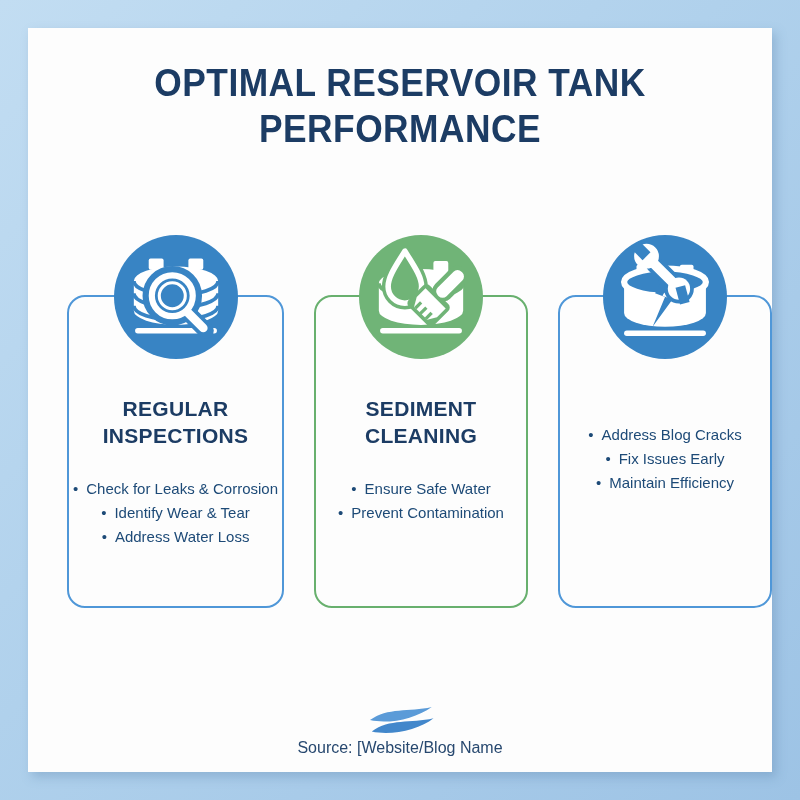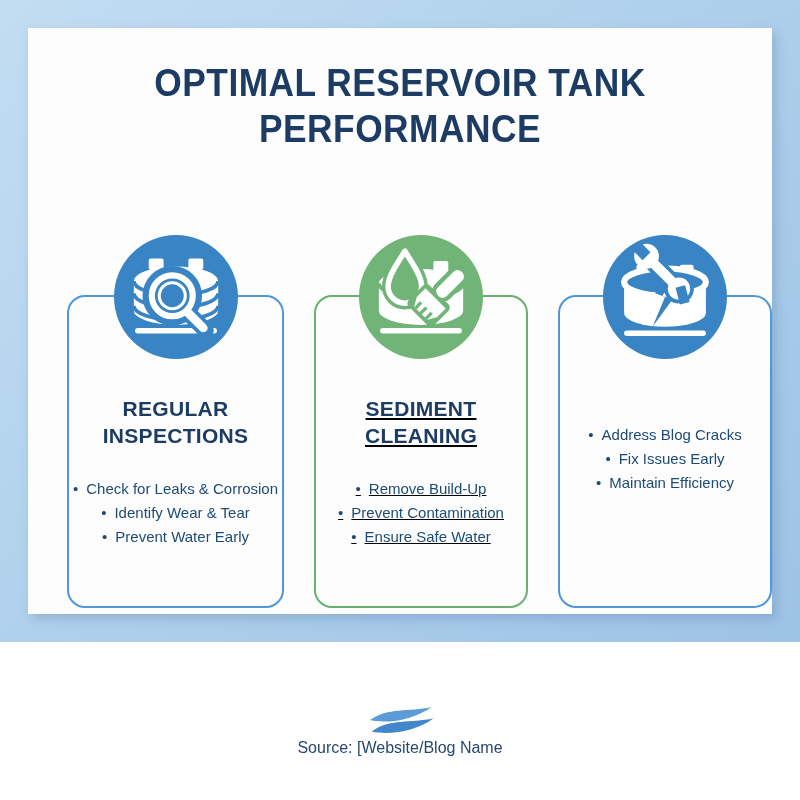--- a/index.html
+++ b/index.html
@@ -3,21 +3,21 @@
 <meta charset="utf-8">
 <style>
   html, body {
     margin: 0; padding: 0;
     width: 800px; height: 800px;
     overflow: hidden;
     font-family: "Liberation Sans", sans-serif;
   }
   .page {
     position: relative;
-    width: 800px; height: 642px;
+    width: 800px; height: 800px;
     background: linear-gradient(135deg, #c2ddf2 0%, #b0d1ec 45%, #9dc3e5 100%);
   }
   .panel {
     position: absolute;
     inset: 28px;
     background: #fdfdfd;
     box-shadow: 4px 5px 10px rgba(90, 130, 170, 0.35);
   }
   .title {
     margin: 0;
@@ -134,25 +134,25 @@
             <circle cx="47" cy="49" r="16.5" fill="currentColor" stroke="#fff" stroke-width="5"></circle>
             <circle cx="47" cy="49" r="10.5" fill="none" stroke="#fff" stroke-width="2.5"></circle>
             <line x1="60" y1="63" x2="72" y2="75" stroke="#fff" stroke-width="7" stroke-linecap="round"></line>
           </svg>
         </div>
         <h2 class="card-title">REGULAR
 INSPECTIONS</h2>
         <ul class="bullets">
           <li>Check for Leaks &amp; Corrosion</li>
           <li>Identify Wear &amp; Tear</li>
-          <li>Prevent Water Early</li>
+          <li>Address Water Loss</li>
         </ul>
       </section>
 
-      <section class="card" style="border-color: rgb(104, 176, 110); text-decoration: underline;">
+      <section class="card" style="border-color: rgb(104, 176, 110);">
         <div class="icon-circle" style="background: rgb(112, 180, 119); color: rgb(112, 180, 119);">
           <svg viewBox="0 0 100 100" aria-hidden="true">
             <g fill="#fff">
               <rect x="28" y="21" width="12" height="9" rx="1.5"></rect>
               <rect x="60" y="21" width="12" height="9" rx="1.5"></rect>
               <path d="M16 39 a34 11.5 0 0 1 68 0 v22 a34 11.5 0 0 1 -68 0 z"></path>
               <rect x="17" y="75" width="66" height="4.5" rx="2.2"></rect>
             </g>
             <g fill="none" stroke="currentColor" stroke-width="3">
               <path d="M16 39 a34 11.5 0 0 0 68 0"></path>
@@ -168,23 +168,22 @@
                 <line x1="52.5" y1="61.5" x2="52.5" y2="68"></line>
                 <line x1="58.5" y1="61.5" x2="58.5" y2="68.5"></line>
                 <line x1="64.5" y1="61.5" x2="64.5" y2="68"></line>
               </g>
             </g>
           </svg>
         </div>
         <h2 class="card-title">SEDIMENT
 CLEANING</h2>
         <ul class="bullets">
-          <li>Remove Build-Up</li>
+          <li>Ensure Safe Water</li>
           <li>Prevent Contamination</li>
-          <li>Ensure Safe Water</li>
         </ul>
       </section>
 
       <section class="card" style="border-color: rgb(79, 151, 216);">
         <div class="icon-circle" style="background: rgb(56, 132, 196); color: rgb(56, 132, 196);">
           <svg viewBox="0 0 100 100" aria-hidden="true">
             <g fill="#fff">
               <rect x="62" y="24" width="11" height="8" rx="1.5"></rect>
               <rect x="27" y="24" width="11" height="8" rx="1.5"></rect>
               <path d="M17 38 v25 a33 11 0 0 0 66 0 v-25 z"></path>

